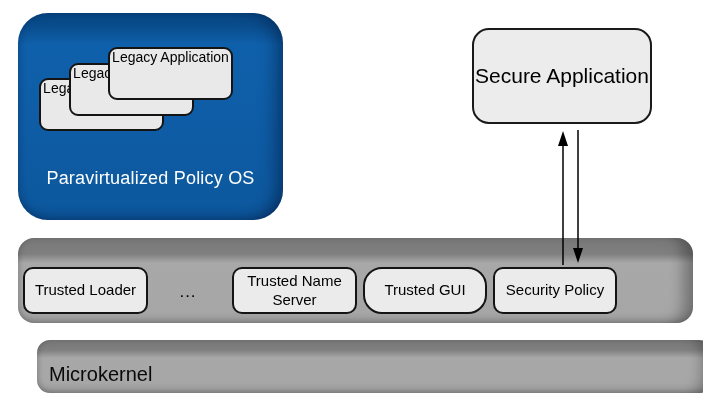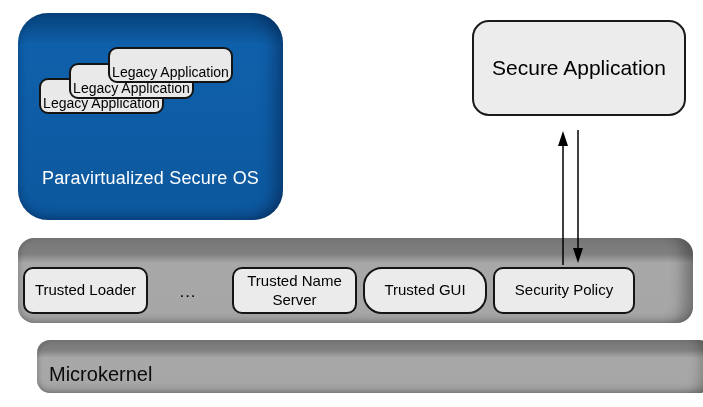--- a/index.html
+++ b/index.html
@@ -14,31 +14,31 @@
     background:linear-gradient(to bottom,#084683 0px,#0a4e8e 14px,#0f60ab 32px,#0d589e 100%);
     box-shadow:inset -14px 0 16px -6px rgba(0,10,40,0.38),
                inset 0 -10px 14px -8px rgba(0,10,40,0.30),
                inset 5px 0 8px -5px rgba(0,10,40,0.25);
   }
   .blue-label{
     position:absolute;left:0;right:0;bottom:31px;text-align:center;
     color:#ffffff;font-size:18px;letter-spacing:0.2px;
   }
   .app-box{
-    position:absolute;width:125px;height:36px;box-sizing:border-box;
+    position:absolute;width:125px;height:53px;box-sizing:border-box;
     background:#e9e9e9;border:2px solid #141414;border-radius:9px;
-    display:flex;align-items:flex-end;justify-content:center;text-align:center;
+    display:flex;align-items:flex-start;justify-content:center;text-align:center;
     font-size:14px;line-height:1.22;color:#000;
   }
   .app-back{left:21px;top:65px;z-index:1;}
   .app-mid{left:51px;top:50px;z-index:2;}
   .app-front{left:90px;top:34px;z-index:3;}
   
   .secure-box{
-    position:absolute;left:472px;top:20px;width:214px;height:96px;box-sizing:border-box;
+    position:absolute;left:472px;top:28px;width:180px;height:96px;box-sizing:border-box;
     background:#ececec;border:2px solid #1a1a1a;border-radius:17px;
     display:flex;align-items:center;justify-content:center;text-align:center;
     font-size:21px;line-height:1.3;color:#000;
   }
   
   .trusted-bar{
     position:absolute;left:18px;top:238px;width:675px;height:85px;
     border-radius:16px;
     background:linear-gradient(to bottom,#787878 0px,#7f7f7f 16px,#a8a8a8 25px,#a6a6a6 100%);
     box-shadow:inset -16px -2px 14px -6px rgba(0,0,0,0.30),
@@ -47,21 +47,21 @@
   }
   .tbox{
     position:absolute;top:29px;height:47px;box-sizing:border-box;
     background:#ebebeb;border:2px solid #141414;border-radius:10px;
     display:flex;align-items:center;justify-content:center;text-align:center;
     font-size:15px;line-height:1.25;color:#000;
   }
   .tb-loader{left:5px;width:125px;}
   .tb-nameserver{left:214px;width:125px;justify-content:center;}
   .tb-gui{left:345px;width:124px;border-radius:19px;}
-  .tb-policy{left:475px;width:142px;}
+  .tb-policy{left:475px;width:124px;}
   .tb-ellipsis{
     position:absolute;left:150px;width:40px;top:44px;text-align:center;
     font-size:17px;color:#000;letter-spacing:1px;
   }
   
   .micro-bar{
     position:absolute;left:18px;top:340px;width:675px;height:53px;
     border-radius:13px;
     background:linear-gradient(to bottom,#787878 0px,#7f7f7f 10px,#a8a8a8 18px,#a6a6a6 100%);
     box-shadow:inset -16px -2px 14px -6px rgba(0,0,0,0.30),
@@ -83,21 +83,21 @@
   <div class="blue-box">
     <div class="app-box app-back">
       <span>Legacy Application</span>
     </div>
     <div class="app-box app-mid">
       <span>Legacy Application</span>
     </div>
     <div class="app-box app-front">
       <span>Legacy Application</span>
     </div>
-    <div class="blue-label">Paravirtualized Secure OS</div>
+    <div class="blue-label">Paravirtualized Policy OS</div>
   </div>
 
   <div class="secure-box">
     <span>Secure Application</span>
   </div>
 
   <div class="trusted-bar">
     <div class="tbox tb-loader">
       <span>Trusted Loader</span>
     </div>

